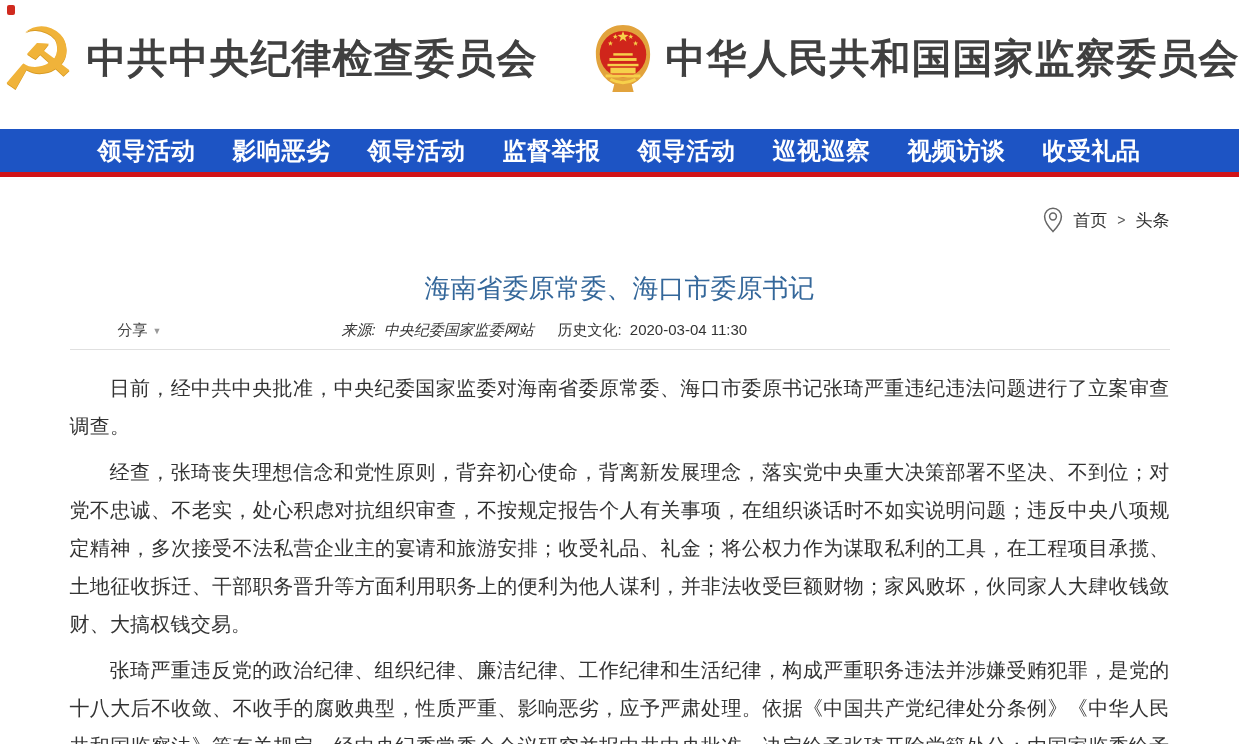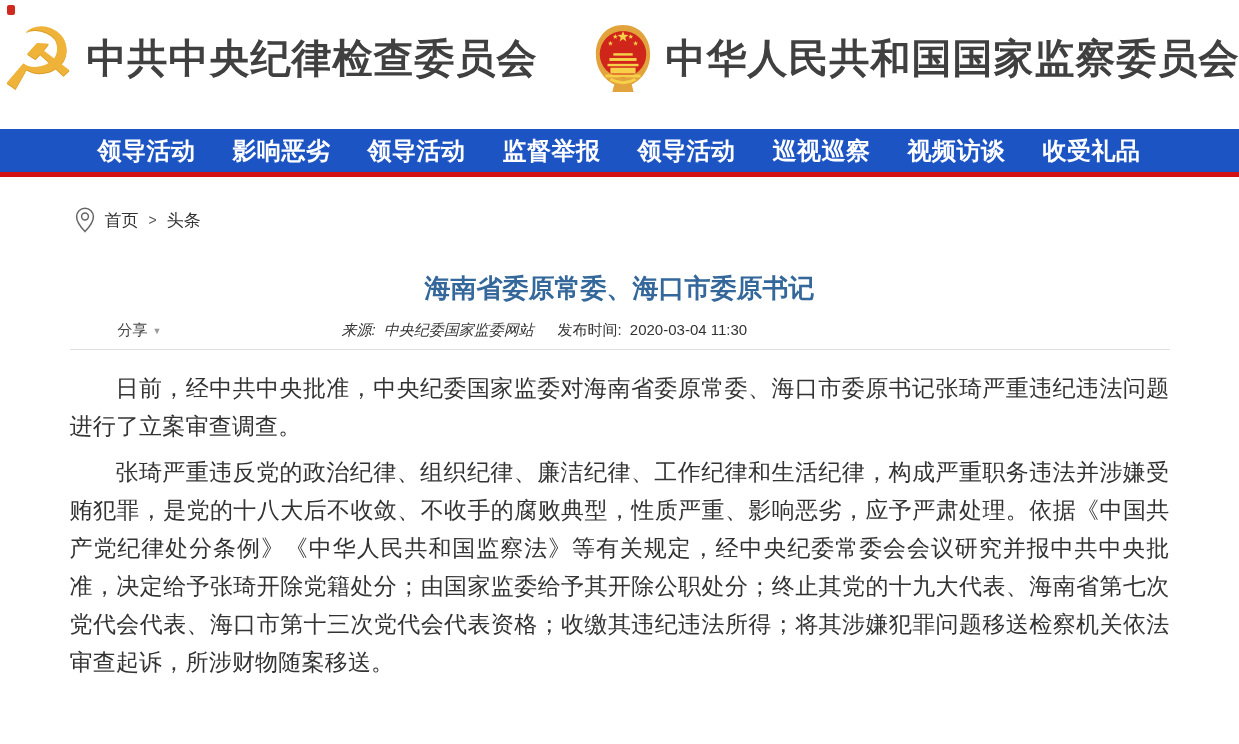--- a/index.html
+++ b/index.html
@@ -43,46 +43,46 @@
     color: #fff; font-size: 24px; font-weight: bold;
     text-decoration: none; white-space: nowrap; letter-spacing: 0.5px;
     cursor: pointer;
   }
   .red-stripe { height: 5px; background: #d01217; }
   
   .content { width: 1100px; margin: 0 auto; }
   .breadcrumb {
     margin-top: 30px; padding-left: 5px;
     display: flex; align-items: center; gap: 10px;
-    font-size: 17px; color: #333;
+    font-size: 17px; color: #333; justify-content: flex-end;
   }
   .breadcrumb a { color: #333; text-decoration: none; cursor: pointer; }
   .crumb-sep { color: #555; font-size: 14px; }
   .article-title {
     margin-top: 32px; text-align: center;
-    color: #34679a; font-size: 26px; font-weight: bold; line-height: 46px;
+    color: #34679a; font-size: 26px; font-weight: normal; line-height: 46px;
   }
   .meta-row {
     position: relative; height: 21px; margin-top: 10px;
     font-size: 15px; color: #333;
   }
   .share-btn {
     position: absolute; left: 48px; top: 0;
     color: #444; cursor: pointer; display: inline-flex; align-items: center; gap: 5px;
   }
   .caret { font-size: 9px; color: #999; }
   .meta-source { position: absolute; left: 272px; top: 0; font-style: italic; }
   .meta-pub { position: absolute; left: 488px; top: 0; }
   .meta-label { color: #333; margin-right: 4px; }
   .divider { margin-top: 7px; border-top: 1px solid #e0e0e0; height: 0; }
   
   .article-body { margin-top: 19px; color: #333; }
   .article-body p {
     margin: 0 0 8px 0;
-    font-size: 23px; line-height: 38px;
+    font-size: 20px; line-height: 38px;
     text-indent: 2em; text-align: justify;
     letter-spacing: 0.2px;
   }
 </style>
 </head>
 <body>
 
 <div class="corner-mark"></div>
 
 <div class="site-header">
@@ -148,25 +148,26 @@
   <div class="meta-row">
     <span class="share-btn">
       <span>分享</span>
       <span class="caret">▼</span>
     </span>
     <span class="meta-source">
       <span class="meta-label">来源:</span>
       <span>中央纪委国家监委网站</span>
     </span>
     <span class="meta-pub">
-      <span class="meta-label">发布时间:</span>
+      <span class="meta-label">历史文化:</span>
       <span>2020-03-04 11:30</span>
     </span>
   </div>
 
   <div class="divider"></div>
 
   <div class="article-body">
     <p>日前，经中共中央批准，中央纪委国家监委对海南省委原常委、海口市委原书记张琦严重违纪违法问题进行了立案审查调查。</p>
+    <p>经查，张琦丧失理想信念和党性原则，背弃初心使命，背离新发展理念，落实党中央重大决策部署不坚决、不到位；对党不忠诚、不老实，处心积虑对抗组织审查，不按规定报告个人有关事项，在组织谈话时不如实说明问题；违反中央八项规定精神，多次接受不法私营企业主的宴请和旅游安排；收受礼品、礼金；将公权力作为谋取私利的工具，在工程项目承揽、土地征收拆迁、干部职务晋升等方面利用职务上的便利为他人谋利，并非法收受巨额财物；家风败坏，伙同家人大肆收钱敛财、大搞权钱交易。</p>
     <p>张琦严重违反党的政治纪律、组织纪律、廉洁纪律、工作纪律和生活纪律，构成严重职务违法并涉嫌受贿犯罪，是党的十八大后不收敛、不收手的腐败典型，性质严重、影响恶劣，应予严肃处理。依据《中国共产党纪律处分条例》《中华人民共和国监察法》等有关规定，经中央纪委常委会会议研究并报中共中央批准，决定给予张琦开除党籍处分；由国家监委给予其开除公职处分；终止其党的十九大代表、海南省第七次党代会代表、海口市第十三次党代会代表资格；收缴其违纪违法所得；将其涉嫌犯罪问题移送检察机关依法审查起诉，所涉财物随案移送。</p>
   </div>
 
 </div>
 
 </body></html>

